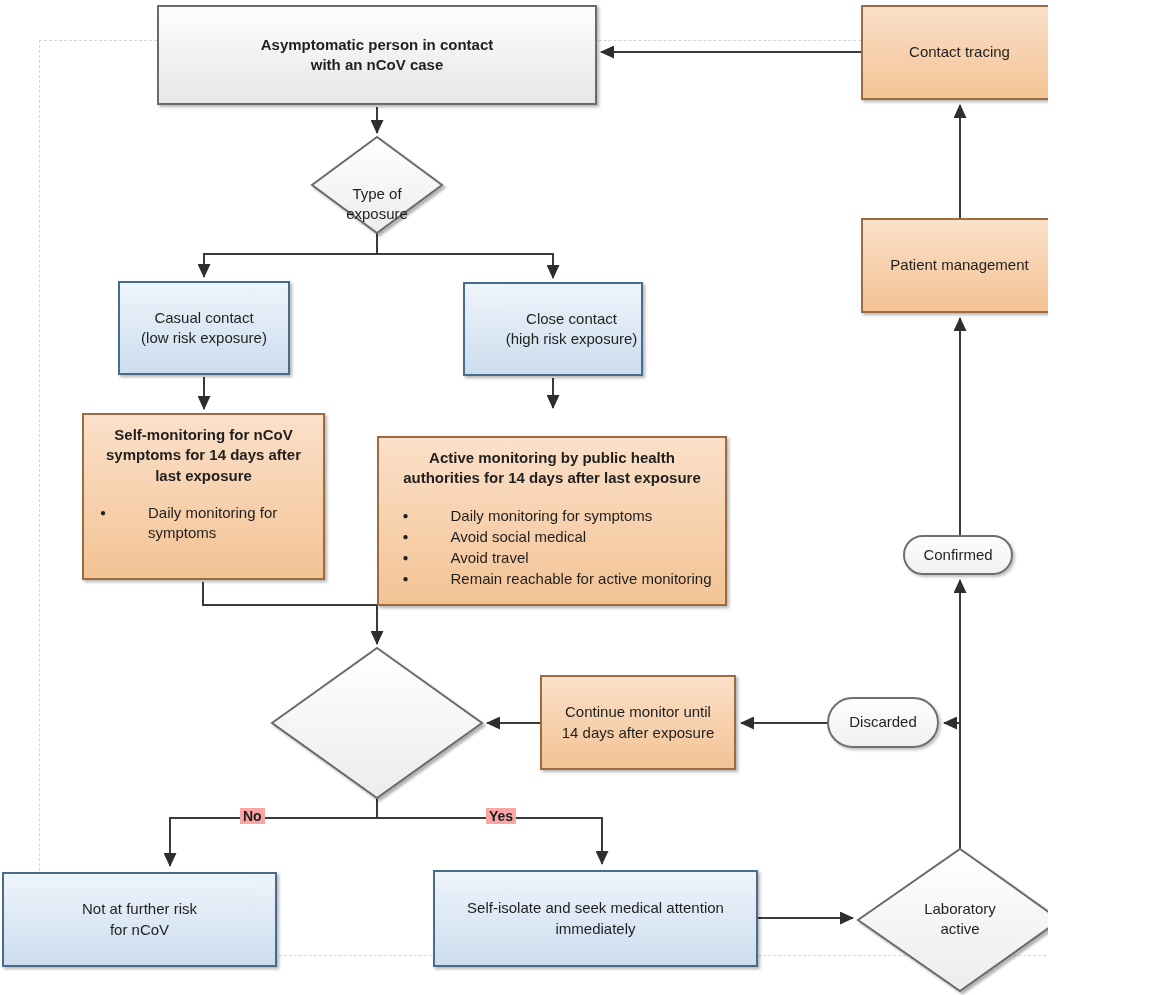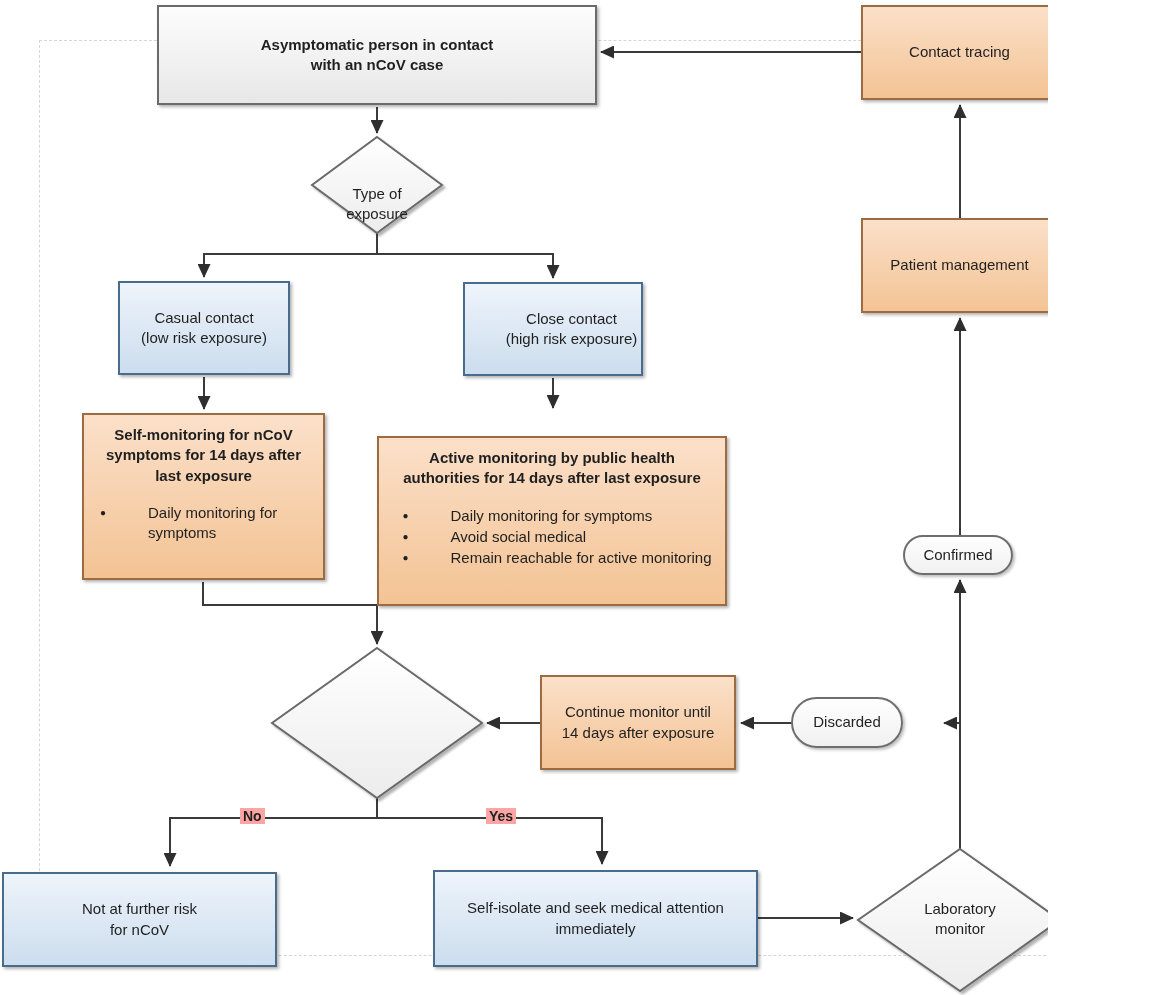--- a/index.html
+++ b/index.html
@@ -121,30 +121,31 @@
     <ul>
       <li>Daily monitoring for symptoms</li>
     </ul>
   </div>
 
   <div class="node proc-orange bullets-box" style="left:377px;top:436px;width:350px;height:170px;align-items:center;">
     <div class="bullets-title">Active monitoring by public health authorities for 14 days after last exposure</div>
     <ul>
       <li>Daily monitoring for symptoms</li>
       <li>Avoid social medical</li>
+      <li>Avoid travel</li>
       <li>Remain reachable for active monitoring</li>
     </ul>
   </div>
 
   <div class="node proc-orange" style="left:540px;top:675px;width:196px;height:95px;">
     <div>Continue monitor until</div>
     <div>14 days after exposure</div>
   </div>
 
-  <div class="node stadium" style="left:791px;top:697px;width:112px;height:51px;border-radius:26px;">
+  <div class="node stadium" style="left:827px;top:697px;width:112px;height:51px;border-radius:26px;">
     <div>Discarded</div>
   </div>
 
   <div class="node stadium" style="left:903px;top:535px;width:110px;height:40px;border-radius:20px;">
     <div>Confirmed</div>
   </div>
 
   <div class="node proc-blue" style="left:2px;top:872px;width:275px;height:95px;">
     <div>Not at further risk</div>
     <div>for nCoV</div>
@@ -156,20 +157,20 @@
   </div>
 
   <div class="diamond-label" style="left:312px;top:164px;width:130px;margin-top:20px;">
     <div>Type of</div>
     <div>exposure</div>
   </div>
 
 
   <div class="diamond-label" style="left:885px;top:899px;width:150px;">
     <div>Laboratory</div>
-    <div>monitor</div>
+    <div>active</div>
   </div>
 
   <div class="edge-label" style="left:240px;top:808px;">No</div>
 
   <div class="edge-label" style="left:486px;top:808px;">Yes</div>
 
 </div>
 
 </body></html>

